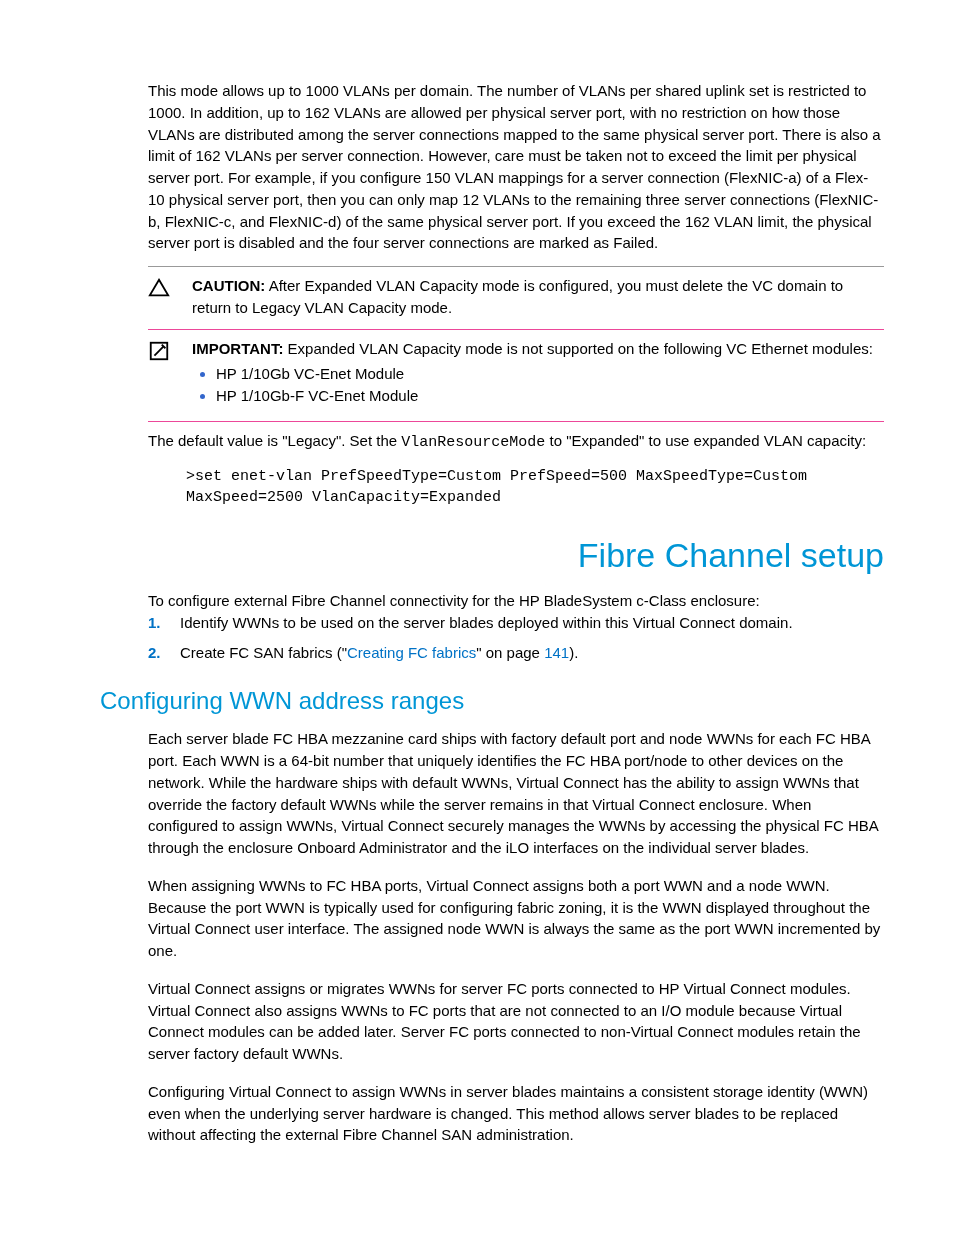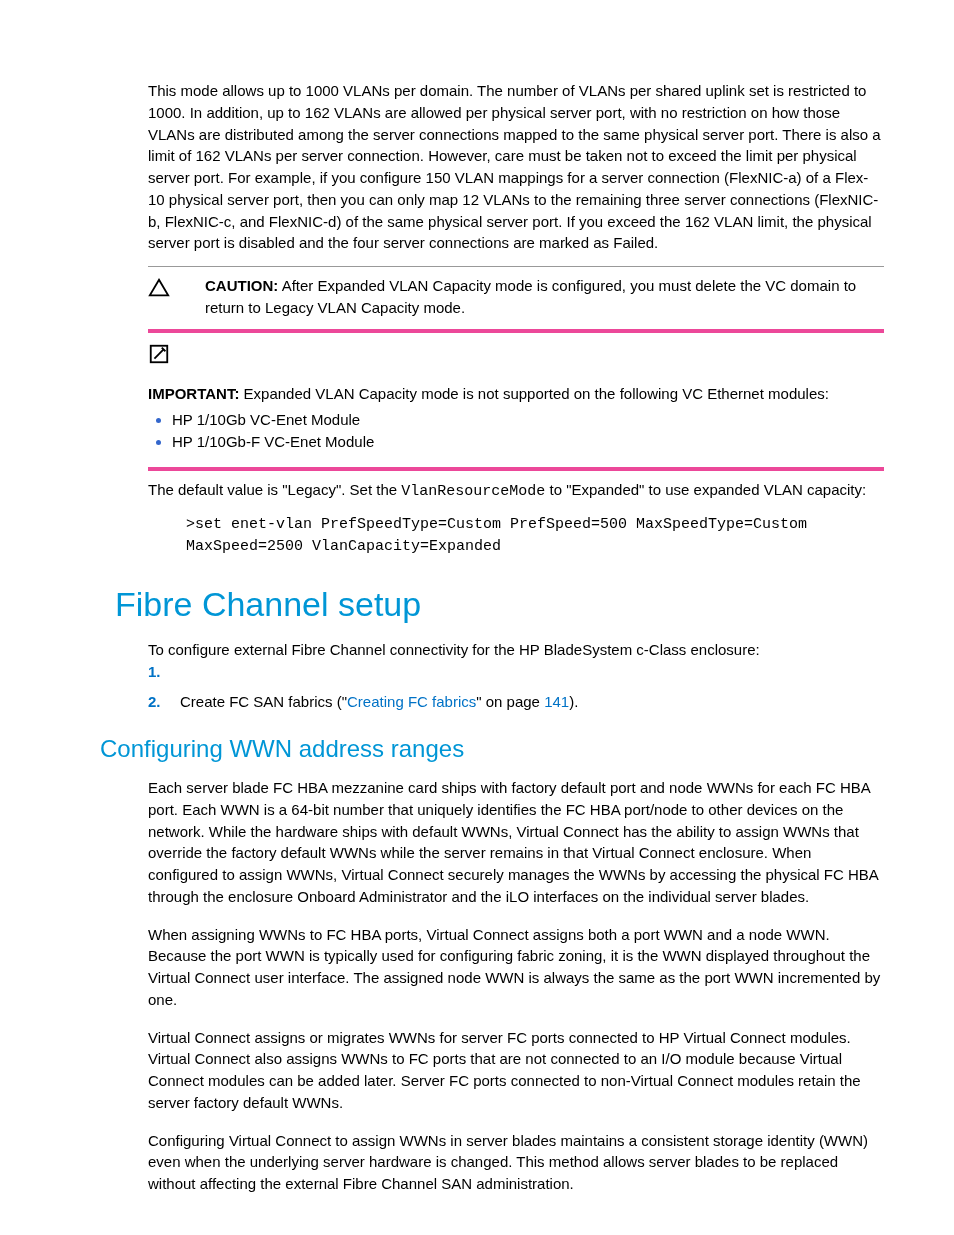--- a/index.html
+++ b/index.html
@@ -9,43 +9,43 @@
     font-size: 15px;
     line-height: 1.45;
     color: #000;
     width: 954px;
     padding: 80px 70px 40px 100px;
   }
   .body-text { margin-bottom: 12px; margin-left: 48px; }
   .callout {
     display: flex;
     border-top: 1px solid #999;
-    border-bottom: 4px solid #ec4899;
+    border-bottom: 1px solid #ec4899;
     padding: 8px 0 10px 0;
     margin: 8px 0 8px 48px;
-    gap: 13px;
   }
-  .callout + .callout { border-top: none; margin-top: -8px; flex-direction: column; }
+  .callout + .callout { border-top: none; margin-top: -8px; }
   .callout-icon { width: 44px; flex-shrink: 0; padding-top: 2px; }
   .callout-body { flex: 1; }
   .callout-label { font-weight: bold; }
   .ul { list-style: disc; margin: 4px 0 4px 24px; }
   .ul li::marker { color: #3366cc; }
   .code { font-family: "Courier New", monospace; }
   .codeblock {
     font-family: "Courier New", monospace;
     white-space: pre-wrap;
     margin-left: 86px;
   }
   h1.section {
     font-family: Arial, Helvetica, sans-serif;
     font-weight: normal;
     color: #0096d6;
     font-size: 34px;
-    margin: 22px 0 10px 15px;
+    margin: 22px 0 10px 0;
+    text-align: right;
   }
   h2.subsection {
     font-family: Liberation Sans, sans-serif;
     font-weight: normal;
     color: #0096d6;
     font-size: 24px;
     margin: 20px 0 10px 0;
   }
   .intro { margin-left: 48px; }
   ol.numlist { list-style: none; margin-left: 48px; margin-bottom: 14px; }
@@ -98,20 +98,21 @@
 
 <div class="codeblock">&gt;set enet-vlan PrefSpeedType=Custom PrefSpeed=500 MaxSpeedType=Custom MaxSpeed=2500 VlanCapacity=Expanded</div>
 
 <h1 class="section">Fibre Channel setup</h1>
 
 <p class="intro">To configure external Fibre Channel connectivity for the HP BladeSystem c-Class enclosure:</p>
 
 <ol class="numlist">
   <li>
     <span class="numlist-num">1.</span>
+    <span>Identify WWNs to be used on the server blades deployed within this Virtual Connect domain.</span>
   </li>
   <li>
     <span class="numlist-num">2.</span>
     <span>
       <span>Create FC SAN fabrics ("</span><a href="#" class="link">Creating FC fabrics</a><span>" on page </span><a href="#" class="link">141</a><span>).</span>
     </span>
   </li>
 </ol>
 
 <h2 class="subsection">Configuring WWN address ranges</h2>

